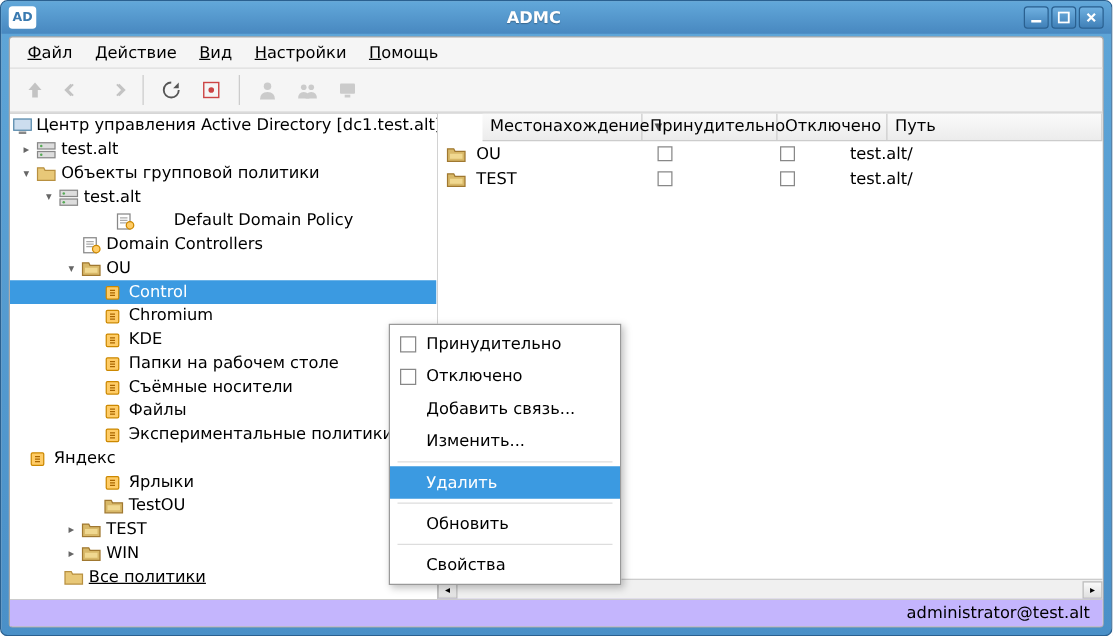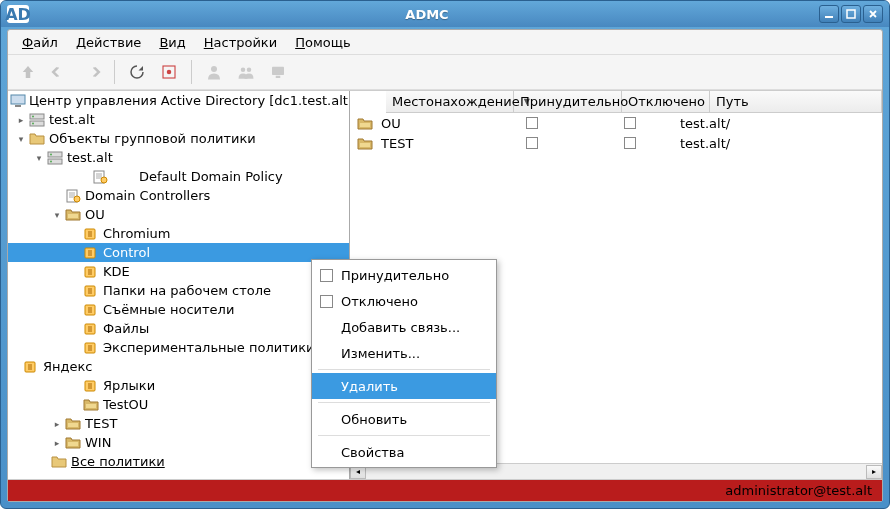--- a/index.html
+++ b/index.html
@@ -1,19 +1,19 @@
 <!DOCTYPE html>
 <html><head>
 <meta charset="utf-8">
 <style>
 * { box-sizing: border-box; margin: 0; padding: 0; font-family: "DejaVu Sans", "Liberation Sans", sans-serif; font-size: 13px; }
 body { background: #fff; }
 .window { width: 890px; height: 509px; background: linear-gradient(to bottom, #5fa6d8 0%, #4a90c8 100%); border: 1px solid #2a6090; border-radius: 6px; overflow: hidden; position: relative; }
 .titlebar { height: 26px; background: linear-gradient(to bottom, #62a8da, #4888c0); display: flex; align-items: center; padding: 0 6px; color: #fff; }
-.app-badge { width: 22px; height: 18px; background: #fff; color: #3a7ab0; font-weight: bold; font-size: 16px; display: inline-flex; align-items: center; justify-content: center; border-radius: 3px; margin-right: 6px; }
+.app-badge { width: 22px; height: 18px; background: #fff; color: #3a7ab0; font-weight: bold; font-size: 10px; display: inline-flex; align-items: center; justify-content: center; border-radius: 3px; margin-right: 6px; }
 .title-text { flex: 1; text-align: center; font-weight: bold; text-shadow: 0 1px 1px rgba(0,0,0,.3); font-size: 13px; }
 .win-btns { display: flex; gap: 2px; }
 .win-btn { width: 20px; height: 18px; background: linear-gradient(to bottom,#6fb0e0,#4080b8); border: 1px solid #2a6090; border-radius: 3px; display:flex; align-items:center; justify-content:center; color:#fff; cursor:pointer; }
 .win-btn svg { width:10px; height:10px; }
 .client { position:absolute; top:28px; left:6px; right:6px; bottom:6px; background:#f5f5f5; border:1px solid #aaa; border-radius:3px; display:flex; flex-direction:column; }
 .menubar { height:24px; display:flex; align-items:center; padding:0 6px; gap:2px; }
 .menu-item { padding:2px 8px; cursor:pointer; }
 .menu-item .u { text-decoration: underline; }
 .toolbar { height:36px; display:flex; align-items:center; padding:0 6px; gap:4px; border-top:1px solid #ddd; border-bottom:1px solid #ddd; }
 .tool-btn { width:28px; height:28px; display:flex; align-items:center; justify-content:center; border-radius:3px; cursor:pointer; }
@@ -29,21 +29,21 @@
 .tree-row.selected .exp { color:#fff; }
 .icon { width:18px; display:inline-flex; justify-content:center; align-items:center; margin-right:3px; }
 .lbl { }
 .right { flex:1; display:flex; flex-direction:column; background:#fff; min-width:0; }
 .header { display:flex; height:22px; border-bottom:1px solid #ccc; background:linear-gradient(to bottom,#fafafa,#ececec);margin-left:36px; }
 .header-cell { border-right:1px solid #ccc; padding:2px 6px; display:flex; align-items:center; gap:4px; }
 .rows { flex:1; overflow:auto; position:relative; }
 .drow { display:flex; height:20px; align-items:center; }
 .dcell { padding:0 6px; display:flex; align-items:center; gap:4px; }
 .cb { width:12px; height:12px; border:1px solid #888; background:#fff; display:inline-block; }
-.statusbar { height:22px; border-top:1px solid #ccc; display:flex; align-items:center; justify-content:flex-end; padding:0 10px; background:#b91c1c; font-size:12px; }
+.statusbar { height:22px; border-top:1px solid #ccc; display:flex; align-items:center; justify-content:flex-end; padding:0 10px; background:#c4b5fd; font-size:12px; }
 .hscroll { height:16px; border-top:1px solid #ccc; background:#f0f0f0; display:flex; align-items:center; }
 .hscroll .arr { width:16px; height:14px; border:1px solid #bbb; background:linear-gradient(#fafafa,#e0e0e0); display:flex; align-items:center; justify-content:center; font-size:8px; }
 .hscroll .track { flex:1; }
 .context-menu { position:absolute; left:310px; top:258px; width:186px; background:#fff; border:1px solid #999; box-shadow:2px 2px 6px rgba(0,0,0,.25); z-index:100; padding:2px 0; }
 .cm-item { height:26px; display:flex; align-items:center; padding:0 12px 0 8px; gap:8px; cursor:pointer; }
 .cm-item.highlight { background:#3b9ae1; color:#fff; }
 .cm-sep { height:1px; background:#ddd; margin:3px 6px; }
 .cm-cb { width:13px; height:13px; border:1px solid #888; display:inline-block; flex-shrink:0; }
 .cm-item .spacer { width:13px; flex-shrink:0; }
 .sort-ind { font-size:8px; color:#555; }
@@ -205,40 +205,40 @@
             <div class="tree-row" style="padding-left: 42px;">
               <span class="exp">▾</span>
               <span class="icon">
                 <svg width="16" height="13" viewBox="0 0 16 13">
                   <path d="M1 3 L1 12 L15 12 L15 4 L7 4 L6 2 L1 2 Z" fill="#d8b868" stroke="#a07830"></path>
                   <rect x="3" y="6" width="10" height="4" fill="#f0d890"></rect>
                 </svg>
               </span>
               <span class="lbl">OU</span>
             </div>
-            <div class="tree-row" style="padding-left: 60px;">
-              <span class="exp"></span>
-              <span class="icon">
-                <svg width="16" height="14" viewBox="0 0 16 14">
-                  <rect x="2" y="2" width="10" height="10" fill="#fc6" stroke="#c80" rx="1"></rect>
-                  <path d="M5 5 H9 M5 7 H9 M5 9 H9" stroke="#a60"></path>
-                </svg>
-              </span>
-              <span class="lbl">Chromium</span>
-            </div>
             <div class="tree-row selected" style="padding-left: 0px;">
               <span style="width:60px;display:inline-block"></span>
               <span class="exp"></span>
               <span class="icon">
                 <svg width="16" height="14" viewBox="0 0 16 14">
                   <rect x="2" y="2" width="10" height="10" fill="#fc6" stroke="#c80" rx="1"></rect>
                   <path d="M5 5 H9 M5 7 H9 M5 9 H9" stroke="#a60"></path>
                 </svg>
               </span>
               <span class="lbl">Control</span>
+            </div>
+            <div class="tree-row" style="padding-left: 60px;">
+              <span class="exp"></span>
+              <span class="icon">
+                <svg width="16" height="14" viewBox="0 0 16 14">
+                  <rect x="2" y="2" width="10" height="10" fill="#fc6" stroke="#c80" rx="1"></rect>
+                  <path d="M5 5 H9 M5 7 H9 M5 9 H9" stroke="#a60"></path>
+                </svg>
+              </span>
+              <span class="lbl">Chromium</span>
             </div>
             <div class="tree-row" style="padding-left: 60px;">
               <span class="exp"></span>
               <span class="icon">
                 <svg width="16" height="14" viewBox="0 0 16 14">
                   <rect x="2" y="2" width="10" height="10" fill="#fc6" stroke="#c80" rx="1"></rect>
                   <path d="M5 5 H9 M5 7 H9 M5 9 H9" stroke="#a60"></path>
                 </svg>
               </span>
               <span class="lbl">KDE</span>

